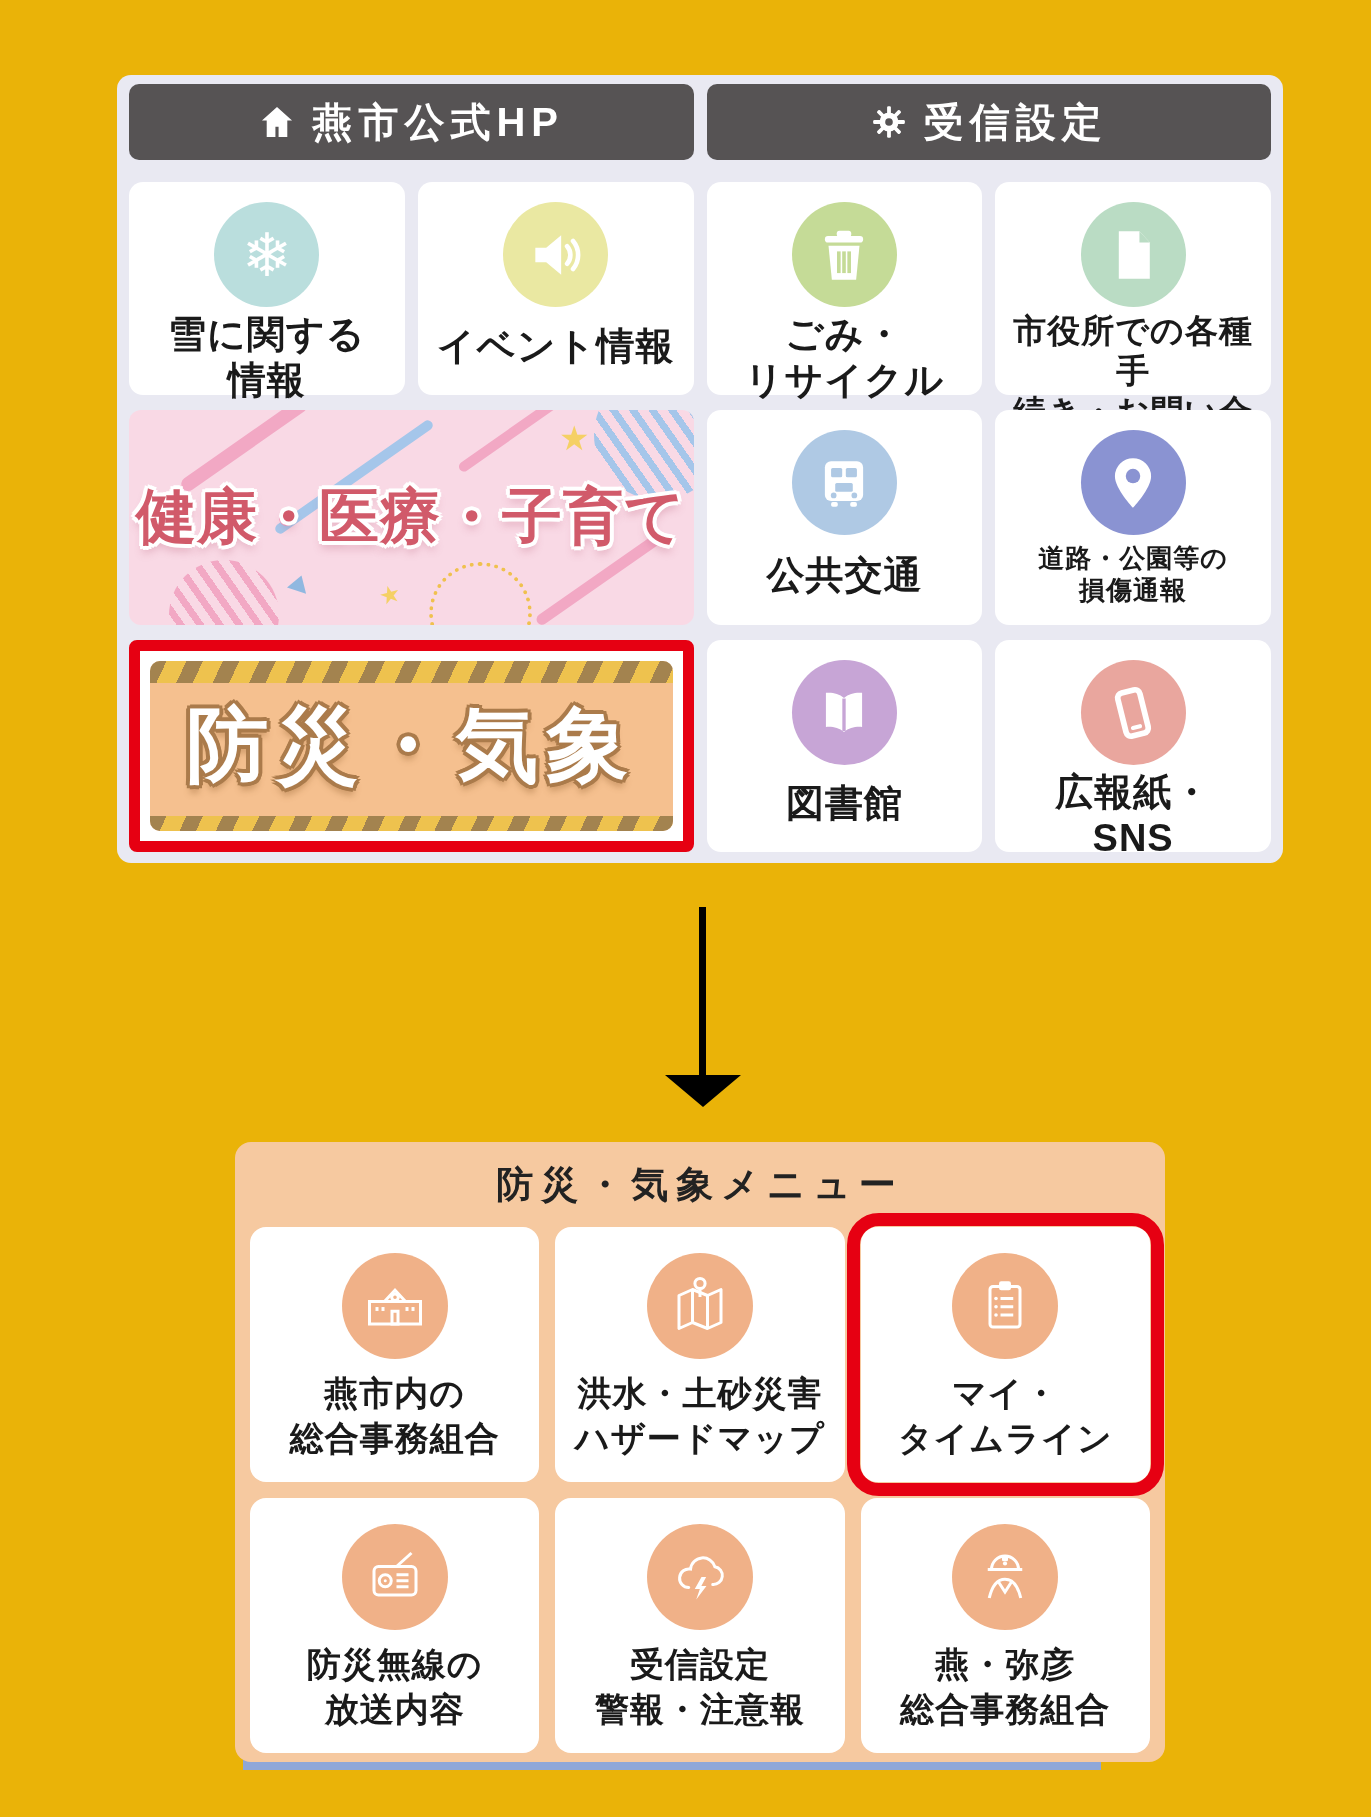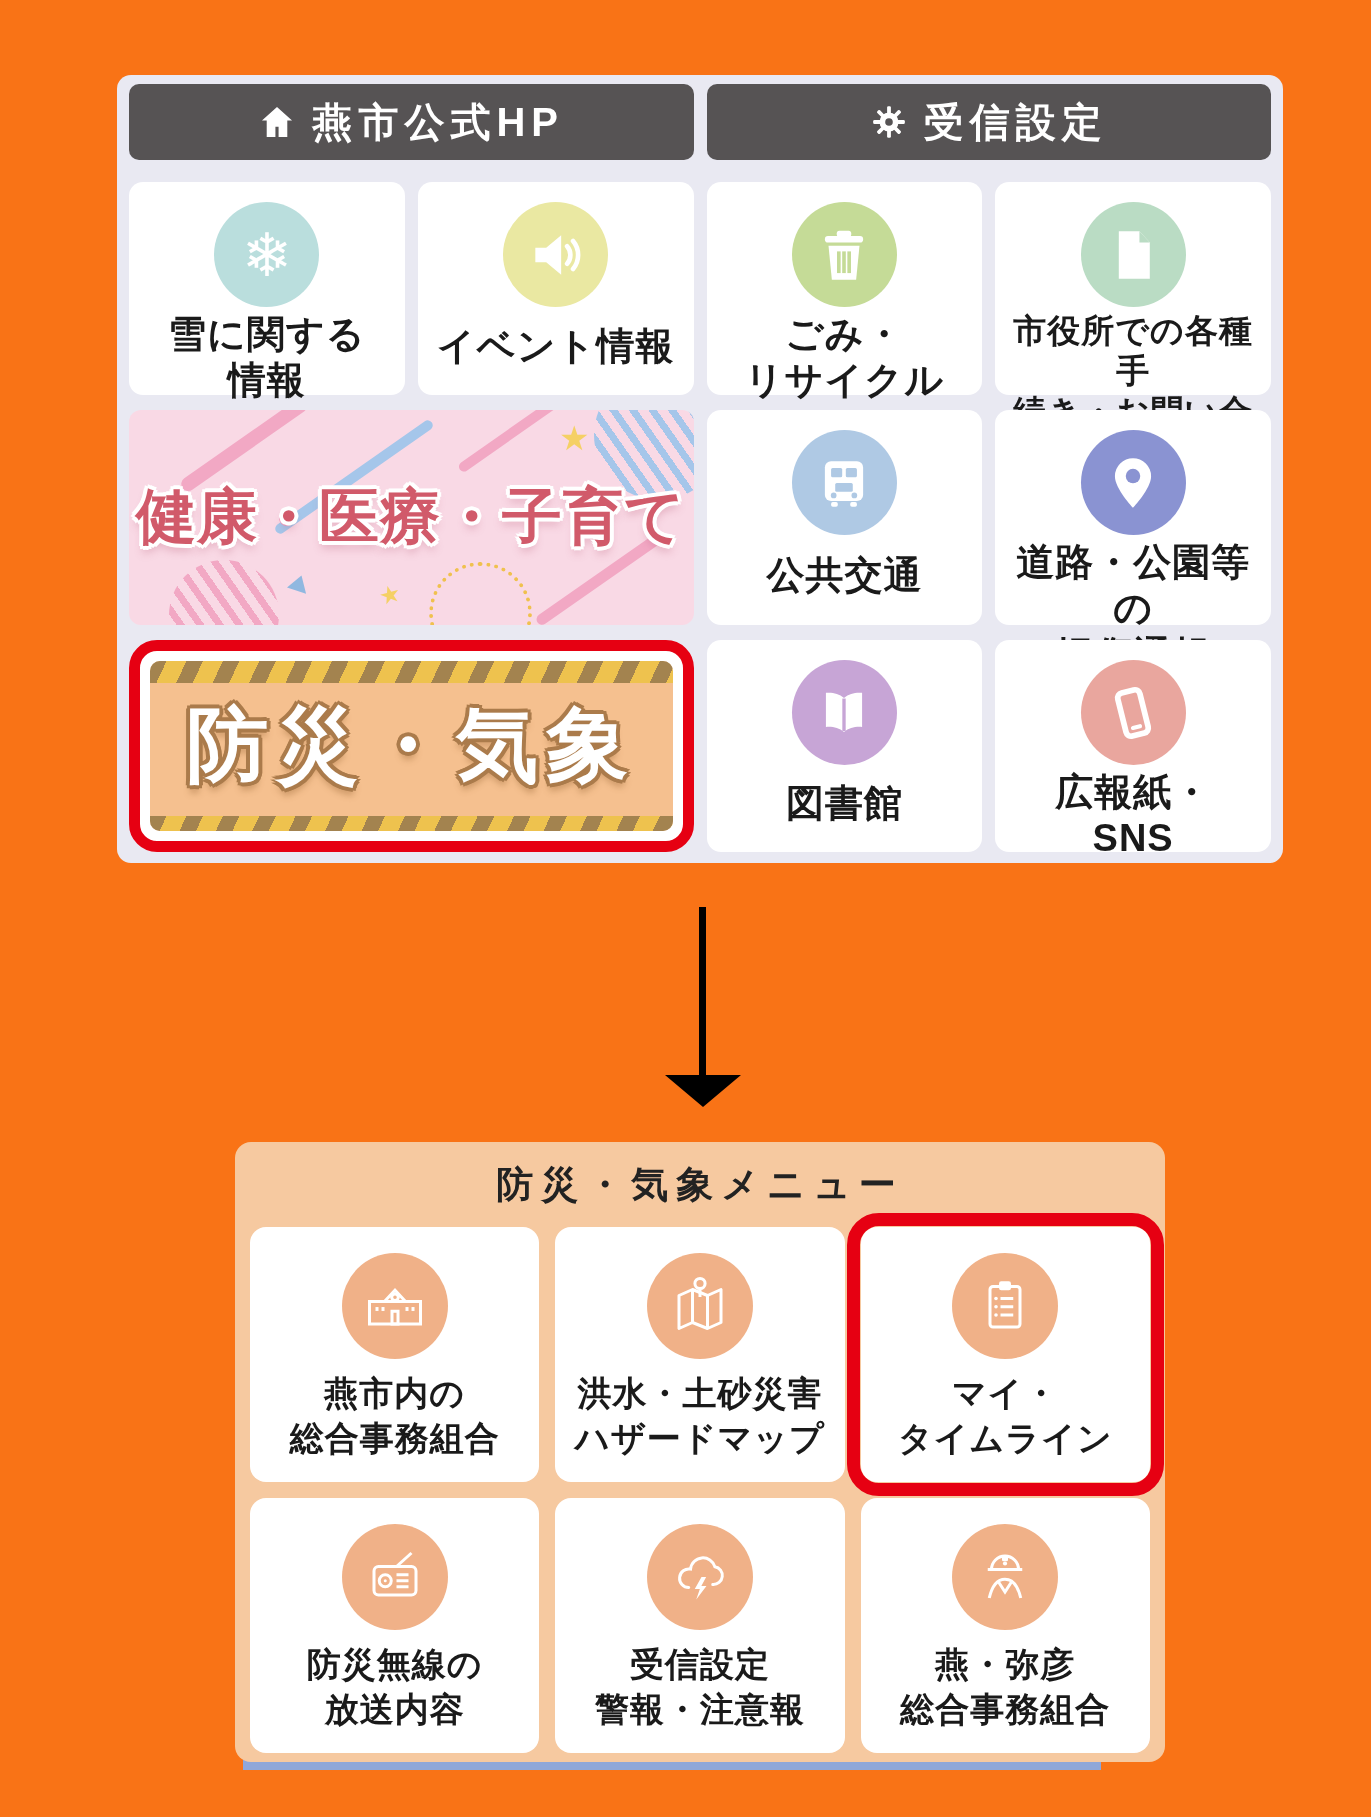--- a/index.html
+++ b/index.html
@@ -1,16 +1,16 @@
 <!DOCTYPE html>
 <html><head>
 <meta charset="utf-8">
 <style>
   html,body{margin:0;padding:0;background:#fff;}
-  .canvas{position:relative;width:1371px;height:1817px;background:#f97316;overflow:hidden;
+  .canvas{position:relative;width:1371px;height:1817px;background:#eab308;overflow:hidden;
           font-family:"Liberation Sans","DejaVu Sans",sans-serif;font-weight:bold;color:#1a1a1a;}
 
   
   .top-panel{position:absolute;left:117px;top:75px;width:1166px;height:788px;
              border-radius:14px;box-sizing:border-box;padding:9px 12px 0 12px;}
   .hdr-row{display:grid;grid-template-columns:1fr 1fr;gap:13px;height:76px;}
   .hdr-btn{border:none;border-radius:10px;display:flex;align-items:center;justify-content:center;
            gap:16px;color:#fff;font-size:40px;font-weight:bold;letter-spacing:6px;
            font-family:inherit;cursor:pointer;}
   .hdr-btn svg{width:38px;height:38px;flex:0 0 auto;}
@@ -21,35 +21,35 @@
         padding-top:20px;box-sizing:border-box;cursor:pointer;}
   .circle{width:105px;height:105px;border-radius:50%;display:flex;align-items:center;justify-content:center;
           flex:0 0 auto;}
   .circle svg{width:62px;height:62px;}
   .glyph{font-size:60px;color:#fff;line-height:1;font-family:"DejaVu Sans",sans-serif;}
   .label-wrap{flex:1;display:flex;align-items:center;justify-content:center;padding:4px 6px 14px 6px;}
   .card-label{text-align:center;font-size:38px;line-height:1.22;letter-spacing:1px;}
   .card-label .line{display:block;}
   .card-label .line:empty{display:none;}
   .card-label.small{font-size:33px;}
-  .card-label.mid{font-size:38px;}
+  .card-label.mid{font-size:26px;}
 
   
   .health-banner{grid-column:1/3;position:relative;border-radius:12px;overflow:hidden;cursor:pointer;}
   .health-banner .deco{position:absolute;}
   .d-stripe{height:14px;border-radius:8px;}
   .d-dotc{border:4px dotted #f0c14e;border-radius:50%;background:transparent;}
   .d-hatch{border-radius:50%;}
   .health-text{position:absolute;inset:0;display:flex;align-items:center;justify-content:center;
                font-size:60px;letter-spacing:1px;
                text-shadow:-3px -3px 0 #fff,3px -3px 0 #fff,-3px 3px 0 #fff,3px 3px 0 #fff,
                            -4px 0 0 #fff,4px 0 0 #fff,0 -4px 0 #fff,0 4px 0 #fff,0 7px 8px rgba(180,80,110,.35);}
 
   
-  .bosai-banner{grid-column:1/3;position:relative;border:11px solid;border-radius:28px;
+  .bosai-banner{grid-column:1/3;position:relative;border:11px solid;border-radius:8px;
                 background:#fff;box-sizing:border-box;padding:10px;cursor:pointer;}
   .bosai-inner{position:relative;width:100%;height:100%;border-radius:10px;overflow:hidden;
                display:flex;align-items:center;justify-content:center;box-sizing:border-box;}
   .hazard{position:absolute;left:0;right:0;
           background:repeating-linear-gradient(115deg,var(--stripeB,#a3834f) 0 15px,var(--stripeY,#eec24e) 15px 33px);}
   .hazard.top{top:0;height:22px;}
   .hazard.bot{bottom:0;height:15px;}
   .bosai-text{font-size:82px;letter-spacing:8px;color:#fff;
               text-shadow:-3px -3px 0 #ab7b4b,3px -3px 0 #ab7b4b,-3px 3px 0 #ab7b4b,3px 3px 0 #ab7b4b,
                           -4px 0 0 #ab7b4b,4px 0 0 #ab7b4b,0 -4px 0 #ab7b4b,0 4px 0 #ab7b4b,

